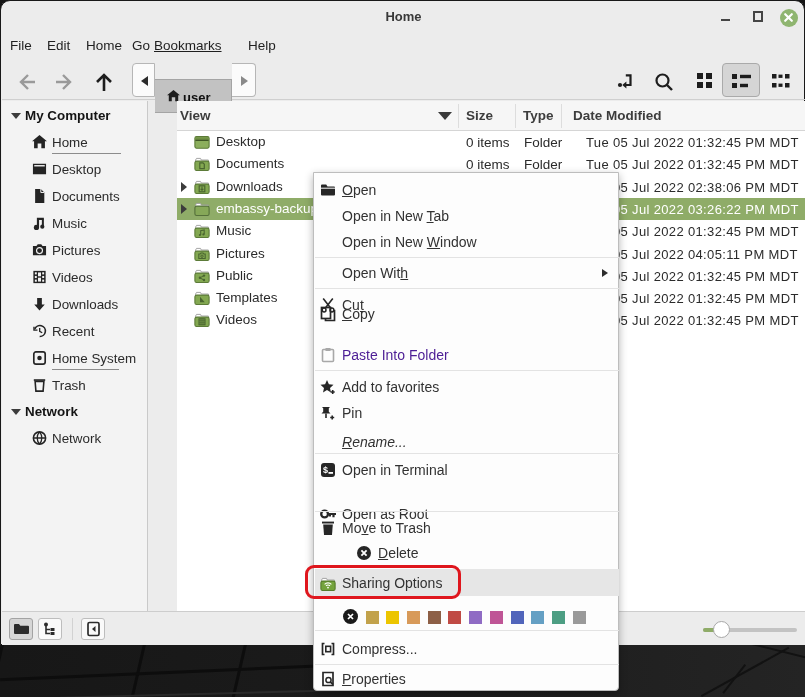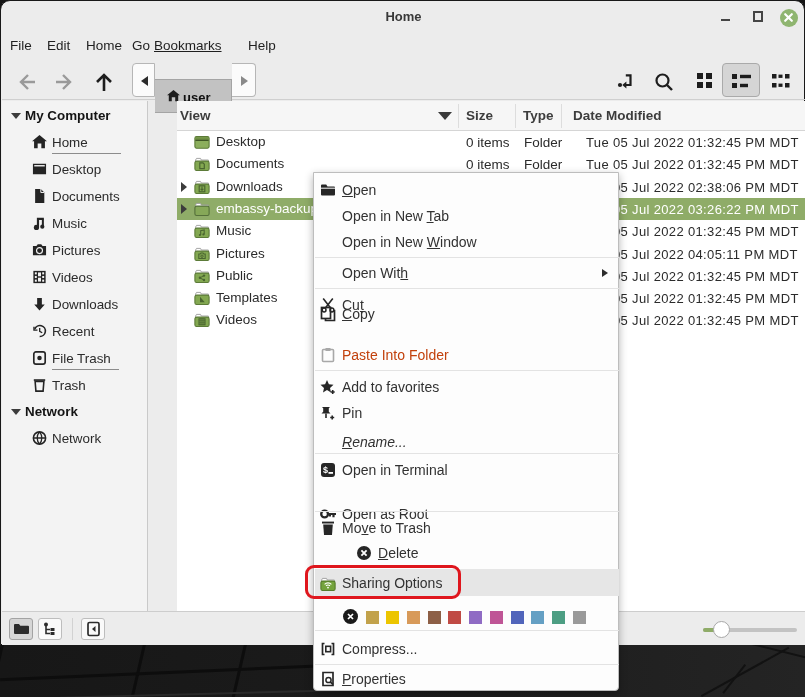--- a/index.html
+++ b/index.html
@@ -68,21 +68,21 @@
   .sbtn { position:absolute; top:6px; width:24px; height:22px; border:1px solid #bdbdbd; border-radius:3px; background:#fafafa; }
   .sbtn.on { background:#d6d6d6; border-color:#a3a3a3; }
   .sbtn svg { position:absolute; left:3px; top:2px; }
 
   
   .menu { position:absolute; left:313px; top:172px; width:306px; height:519px;
           background:#fdfdfd; border:1px solid #bdbdbd; box-shadow:0 3px 8px rgba(0,0,0,0.3); z-index:50; border-radius:0 0 4px 4px; }
   .mi { position:absolute; left:1px; width:304px; height:26px; font-size:14px; color:#323232; }
   .mi .t { position:absolute; left:27px; top:5px; white-space:nowrap; }
   .mi .ic { position:absolute; left:5px; top:5px; }
-  .mi.dis { color:#c2410c; }
+  .mi.dis { color:#4c1d95; }
   .msep { position:absolute; left:1px; width:304px; height:1px; background:#e3e3e3; }
   .subarr { position:absolute; left:287px; top:9px; width:0; height:0; border-top:4.5px solid transparent; border-bottom:4.5px solid transparent; border-left:6px solid #2d2d2d; }
   .mhover { background:#e6e6e6; }
   .redrect { position:absolute; left:305px; top:565px; width:156px; height:34px; border:3.2px solid #df161d; border-radius:9px; z-index:60; }
   .sw { position:absolute; top:438px; width:13px; height:13px; z-index:51;}
 </style>
 </head>
 <body>
 <div class="stage">
   <div class="desk1">
@@ -259,21 +259,21 @@
             <path d="M3.2 5.8 A6.2 6.2 0 1 1 8.7 14.2" fill="none" stroke="#242424" stroke-width="1.8"></path>
             <path d="M8.7 4.6 V8.3 L11.6 10" stroke="#242424" stroke-width="1.5" fill="none"></path>
           </svg>
         <div class="lb">Recent</div>
       </div>
       <div class="srow" style="top:244px;">
         <svg class="ic" width="17" height="16" viewBox="0 0 17 16">
             <rect x="2" y="1" width="13" height="14" rx="2.5" fill="none" stroke="#242424" stroke-width="1.9"></rect>
             <circle cx="8.5" cy="8" r="2.6" fill="#242424"></circle>
           </svg>
-        <div class="lb">File Trash</div>
+        <div class="lb">Home System</div>
           <div class="uline" style="top:23.5px;width:67px;"></div>
       </div>
       <div class="srow" style="top:271px;">
         <svg class="ic" width="17" height="16" viewBox="0 0 17 16">
             <path d="M3.5 4 H13.5 L12.6 15 H4.4 Z" fill="none" stroke="#242424" stroke-width="1.8"></path>
             <rect x="2" y="1.4" width="13" height="1.9" fill="#242424"></rect>
           </svg>
         <div class="lb">Trash</div>
       </div>
       <div class="srow shead" style="top:297px;">

